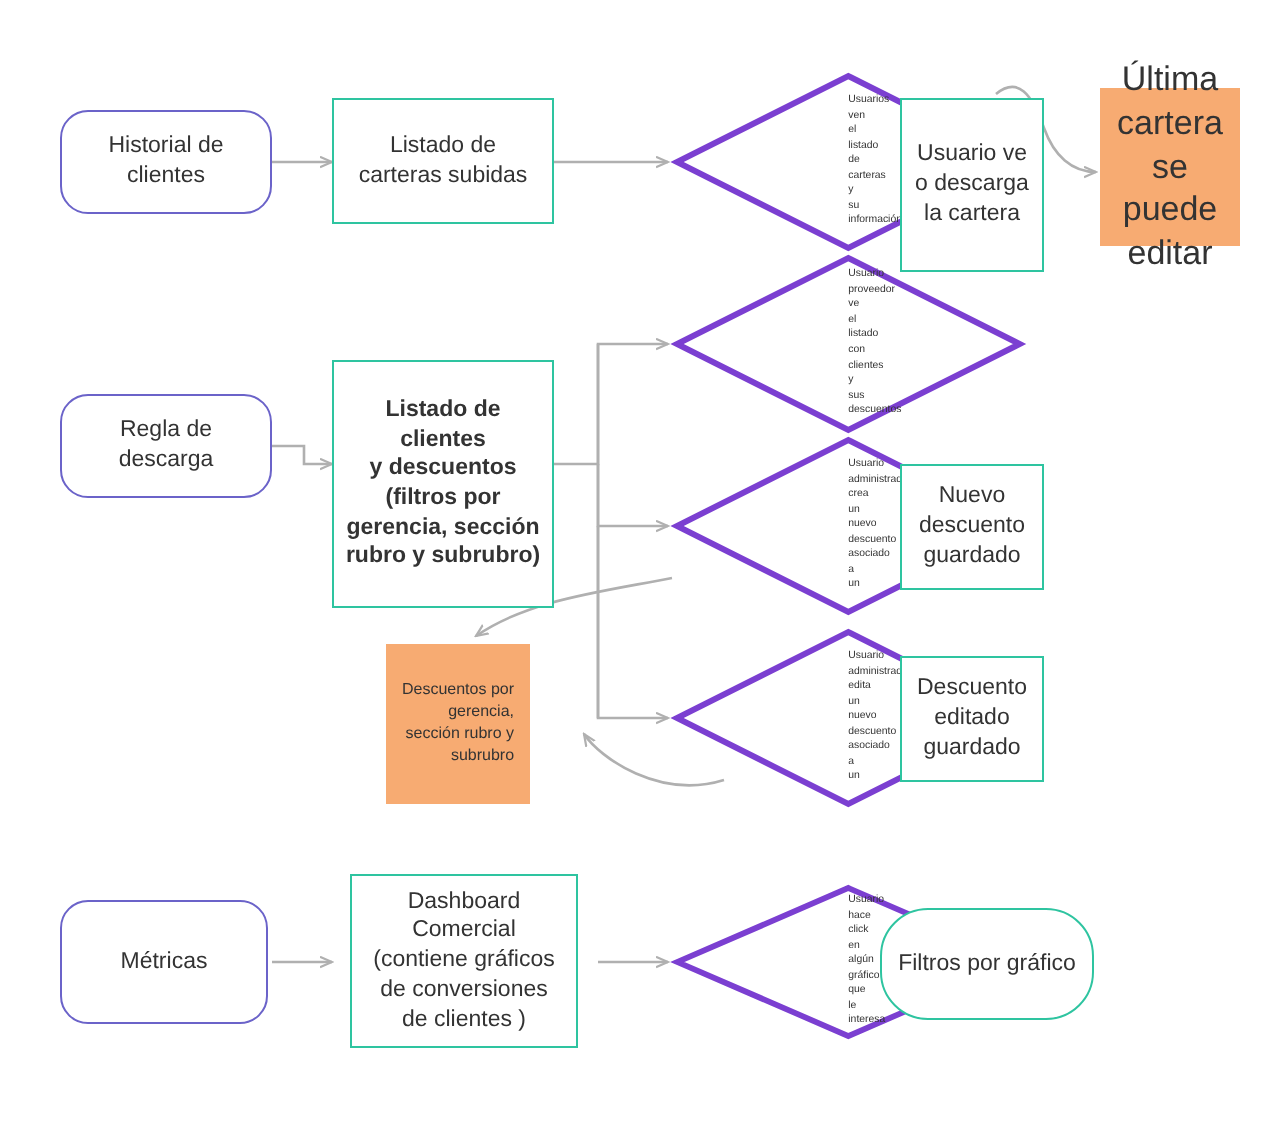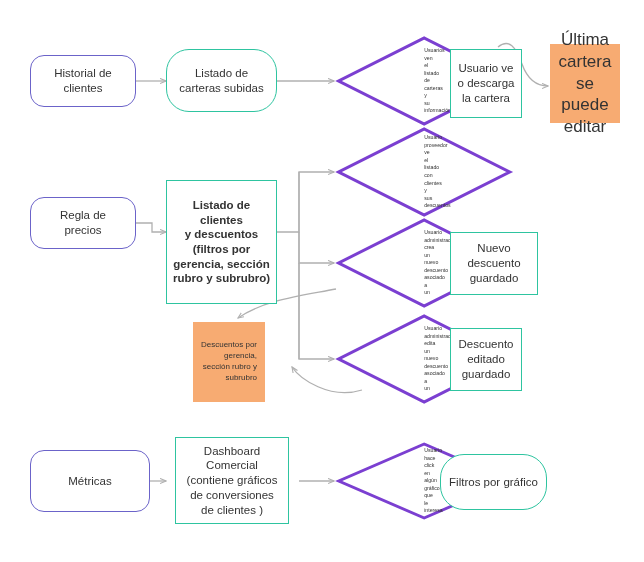--- a/index.html
+++ b/index.html
@@ -137,50 +137,50 @@
       <path d="M299,481 L334,481"></path>
       <path d="M411,481 L438,481"></path>
     </g>
   </svg>
 
   <div class="node n-term" style="left:30px; top:55px; width:106px; height:52px;">
     <span>Historial de
 clientes</span>
   </div>
 
-  <div class="node n-proc" style="left:166px; top:49px; width:111px; height:63px;border-radius:23px;">
+  <div class="node n-proc" style="left:166px; top:49px; width:111px; height:63px;">
     <span>Listado de
 carteras subidas</span>
   </div>
 
   <div class="node n-dec" style="left:334px; top:36px; width:80px; height:90px;">
     <svg class="dia" viewBox="0 0 80 90" preserveAspectRatio="none">
       <polygon class="dia-shape" points="40,2 78,45 40,88 2,45"></polygon>
     </svg>
     <span class="dtext">Usuarios ven el
 listado de
 carteras y su
 información</span>
   </div>
 
-  <div class="node n-proc" style="left:450px; top:49px; width:72px; height:69px;">
+  <div class="node n-proc" style="left:450px; top:49px; width:72px; height:87px;">
     <span>Usuario ve
 o descarga
 la cartera</span>
   </div>
 
   <div class="node n-data" style="left:550px; top:44px; width:70px; height:79px;">
     <span>Última
 cartera se
 puede
 editar</span>
   </div>
 
   <div class="node n-term" style="left:30px; top:197px; width:106px; height:52px;">
-    <span>Regla de precios</span>
+    <span>Regla de descarga</span>
   </div>
 
   <div class="node n-proc" style="left:166px; top:180px; width:111px; height:124px;font-weight:bold;">
     <span>Listado de clientes
 y descuentos
 (filtros por
 gerencia, sección
 rubro y subrubro)</span>
   </div>
 
@@ -210,40 +210,40 @@
     <svg class="dia" viewBox="0 0 80 90" preserveAspectRatio="none">
       <polygon class="dia-shape" points="40,2 78,45 40,88 2,45"></polygon>
     </svg>
     <span class="dtext">Usuario
 administrador
 edita un nuevo
 descuento
 asociado a un</span>
   </div>
 
-  <div class="node n-proc" style="left:450px; top:232px; width:88px; height:63px;">
+  <div class="node n-proc" style="left:450px; top:232px; width:72px; height:63px;">
     <span>Nuevo
 descuento
 guardado</span>
   </div>
 
   <div class="node n-proc" style="left:450px; top:328px; width:72px; height:63px;">
     <span>Descuento
 editado
 guardado</span>
   </div>
 
   <div class="node n-data small" style="left:193px; top:322px; width:72px; height:80px;">
     <span>Descuentos por
 gerencia,
 sección rubro y
 subrubro</span>
   </div>
 
-  <div class="node n-term" style="left:30px; top:450px; width:120px; height:62px;">
+  <div class="node n-term" style="left:30px; top:450px; width:104px; height:62px;">
     <span>Métricas</span>
   </div>
 
   <div class="node n-proc" style="left:175px; top:437px; width:114px; height:87px;">
     <span>Dashboard
 Comercial
 (contiene gráficos
 de conversiones
 de clientes )</span>
   </div>

